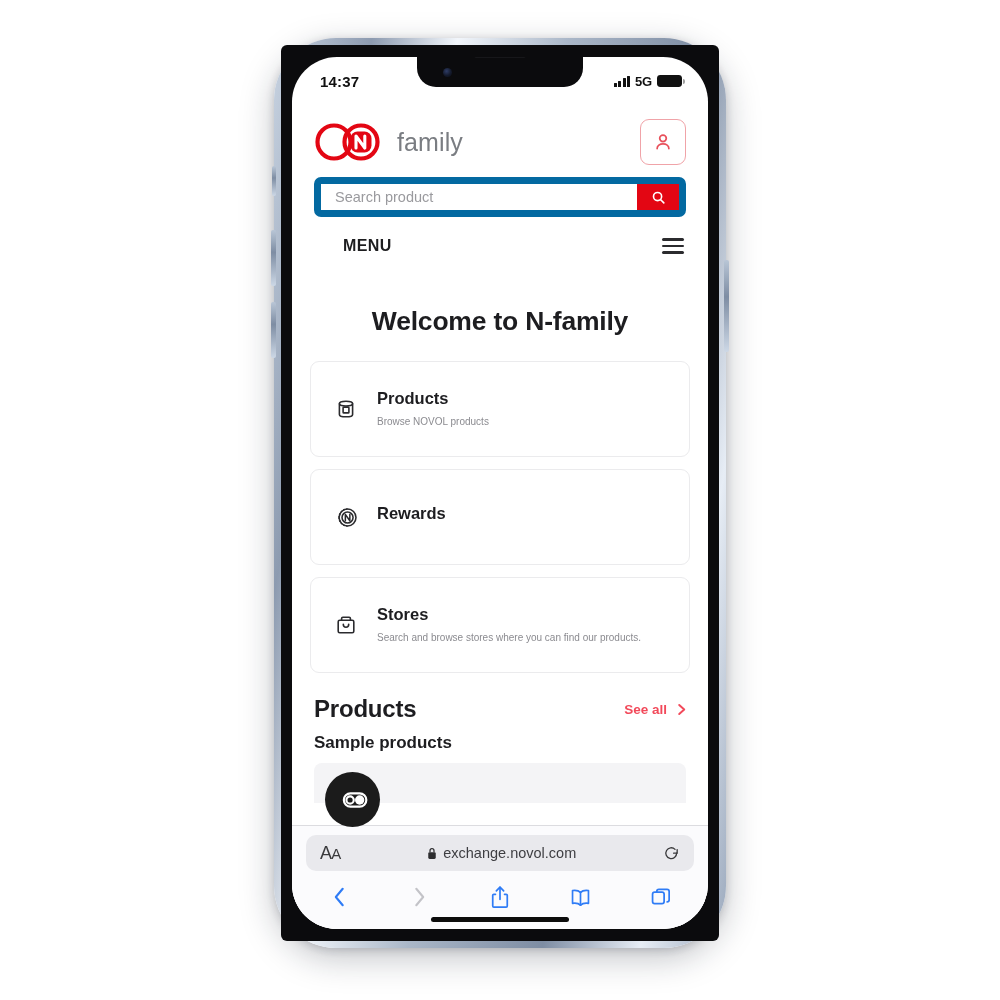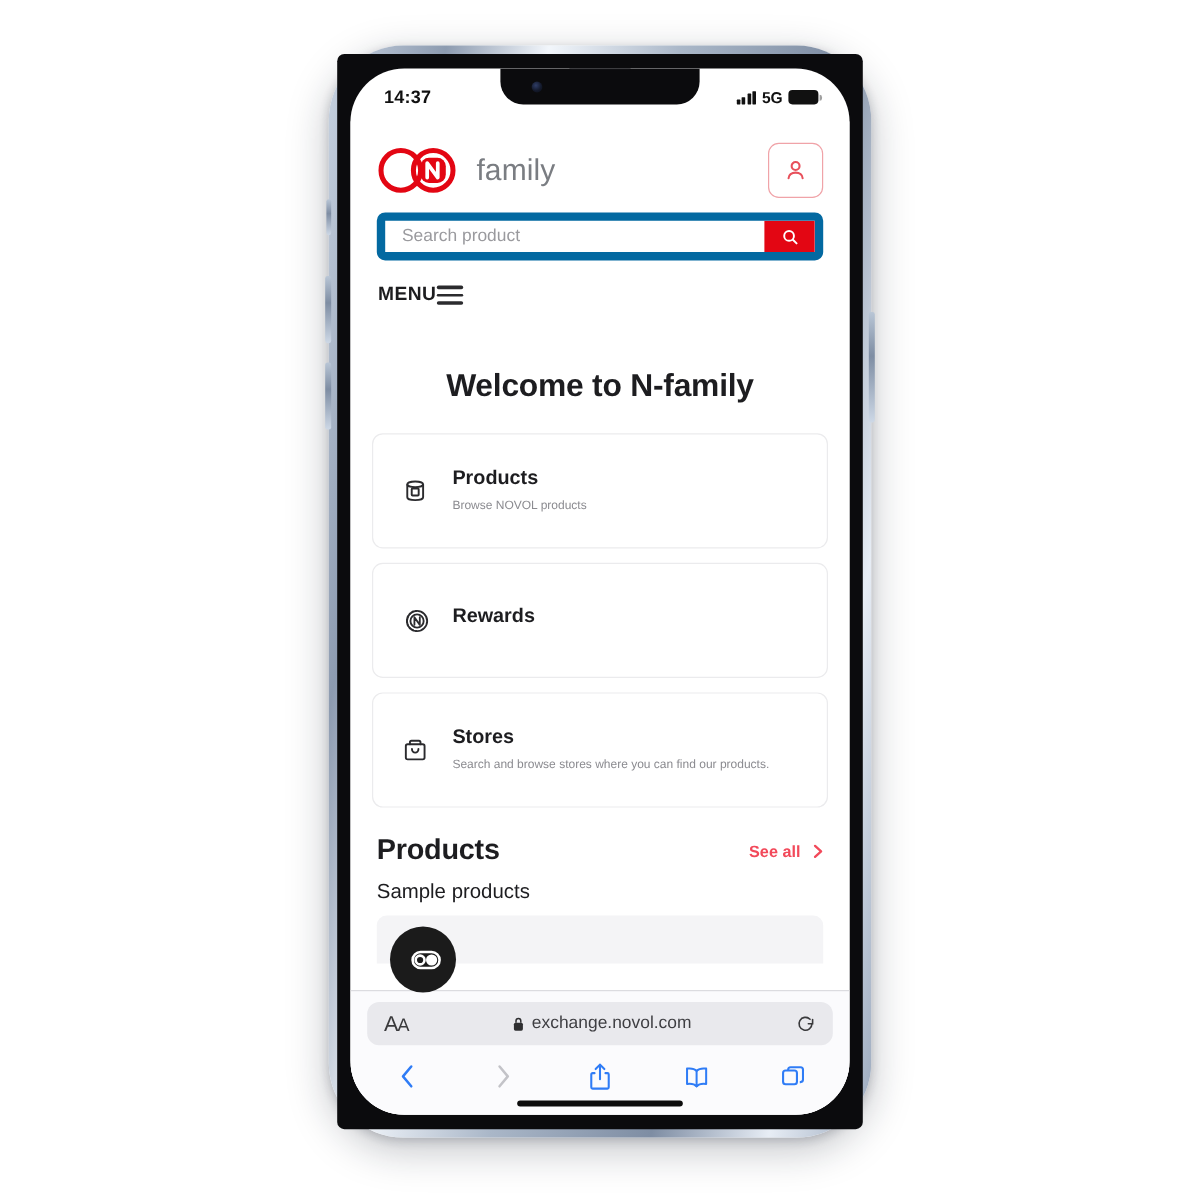--- a/index.html
+++ b/index.html
@@ -113,22 +113,23 @@
     font-family: "Liberation Sans", sans-serif; font-size: 14.5px; color: #1d1d1f; background: transparent;
   }
   .search-input::placeholder { color: #9a9a9e; }
   .search-go {
     width: 42px; background: #e30613; border: 0;
     display: flex; align-items: center; justify-content: center; cursor: pointer;
   }
 
   
   .menu-row {
-    display: flex; align-items: center; 
+    display: flex; align-items: center; justify-content: space-between;
     padding: 20px 24px 14px 23px;
+    margin-left: 28px;
   }
   .menu-label { font-size: 16px; font-weight: bold; color: #1d1d1f; letter-spacing: .4px; }
   .burger { display: flex; flex-direction: column; gap: 4px; width: 22px; }
   .burger span { display: block; height: 2.4px; background: #2b2b2e; border-radius: 2px; }
 
   
   .welcome {
     text-align: center; font-size: 26.5px; font-weight: bold; color: #1d1d20;
     padding: 37px 10px 24px 10px; letter-spacing: -.2px;
   }
@@ -145,21 +146,21 @@
   .card-title { font-size: 16.5px; font-weight: bold; color: #1d1d20; margin-bottom: 7px; }
   .card-desc { font-size: 10px; line-height: 1.45; color: #8b8b90; }
 
   
   .section-head {
     display: flex; align-items: center; justify-content: space-between;
     padding: 22px 21px 0 22px;
   }
   .section-title { font-size: 24px; font-weight: bold; color: #1d1d20; letter-spacing: -.2px; }
   .see-all { display: flex; align-items: center; gap: 9px; color: #f2495a; font-size: 13.5px; font-weight: bold; }
-  .section-sub { padding: 10px 22px 0 22px; font-size: 17px; font-weight: normal; color: #1d1d20; }
+  .section-sub { padding: 10px 22px 0 22px; font-size: 17px; font-weight: bold; color: #1d1d20; }
   .prod-strip { margin: 10px 22px 0 22px; height: 40px; border-radius: 8px 8px 0 0; background: #f4f4f6; }
 
   
   .cookie-badge {
     position: absolute; left: 33px; bottom: 8px;
     width: 55px; height: 55px; border-radius: 50%;
     background: #1b1b1b;
     display: flex; align-items: center; justify-content: center;
     z-index: 25;
   }

